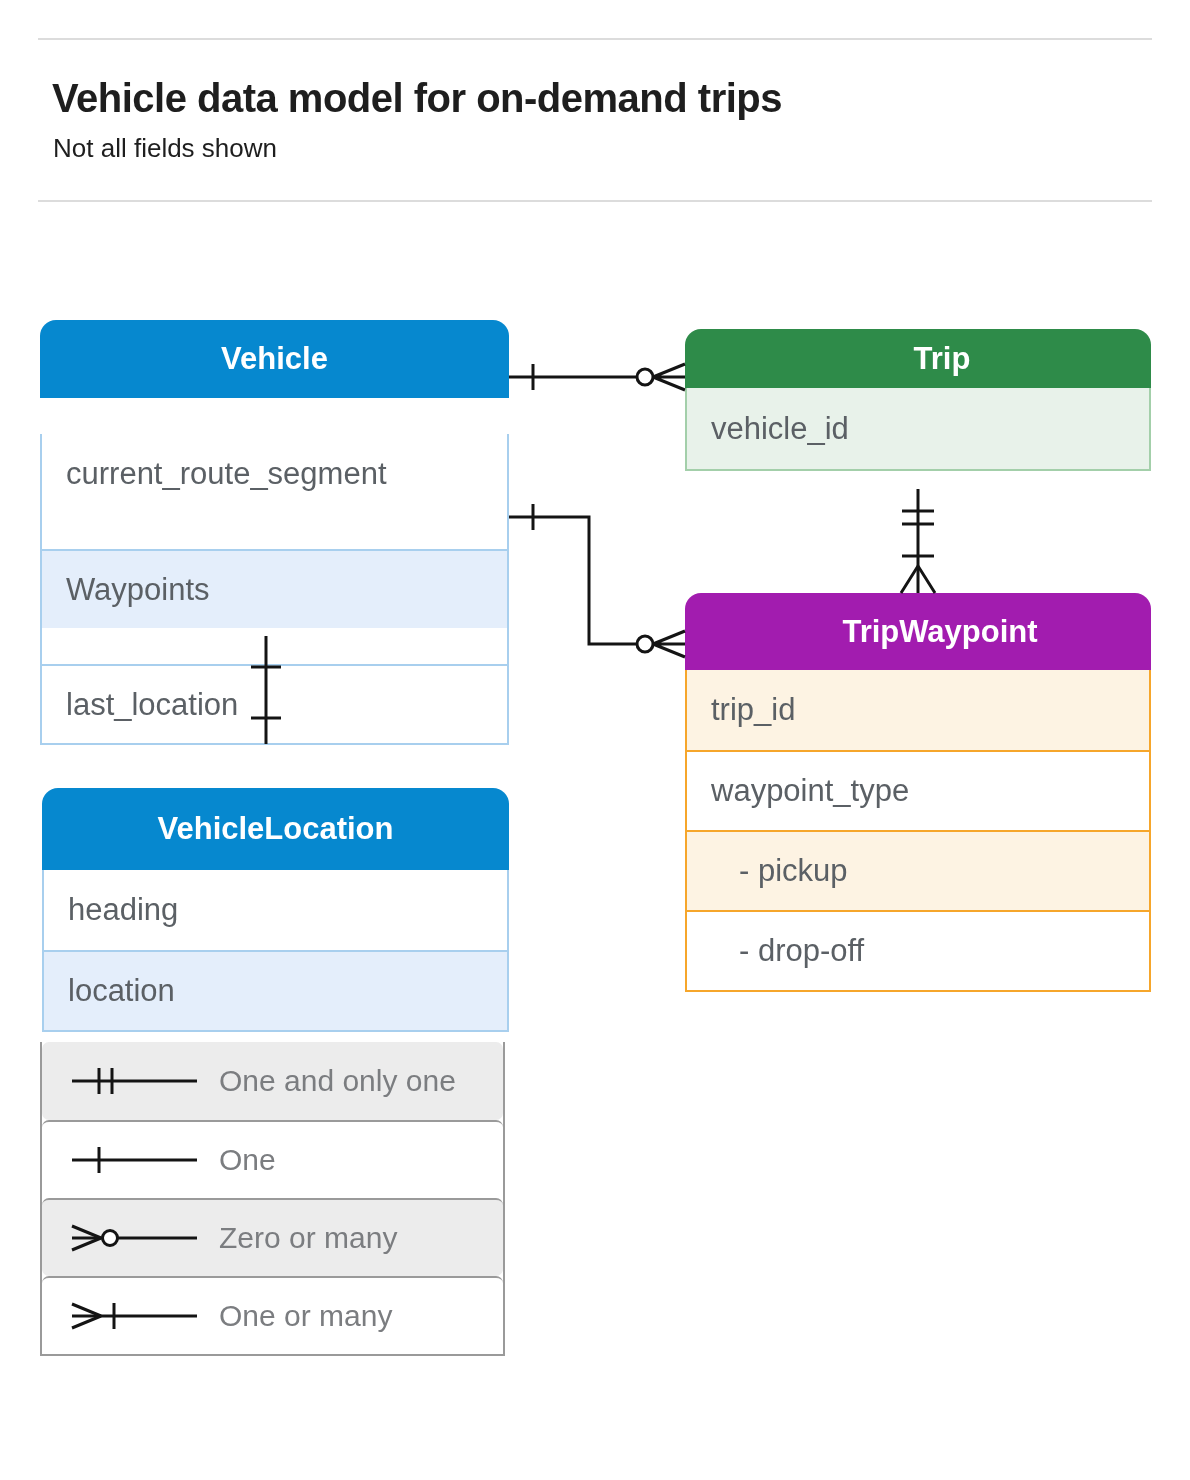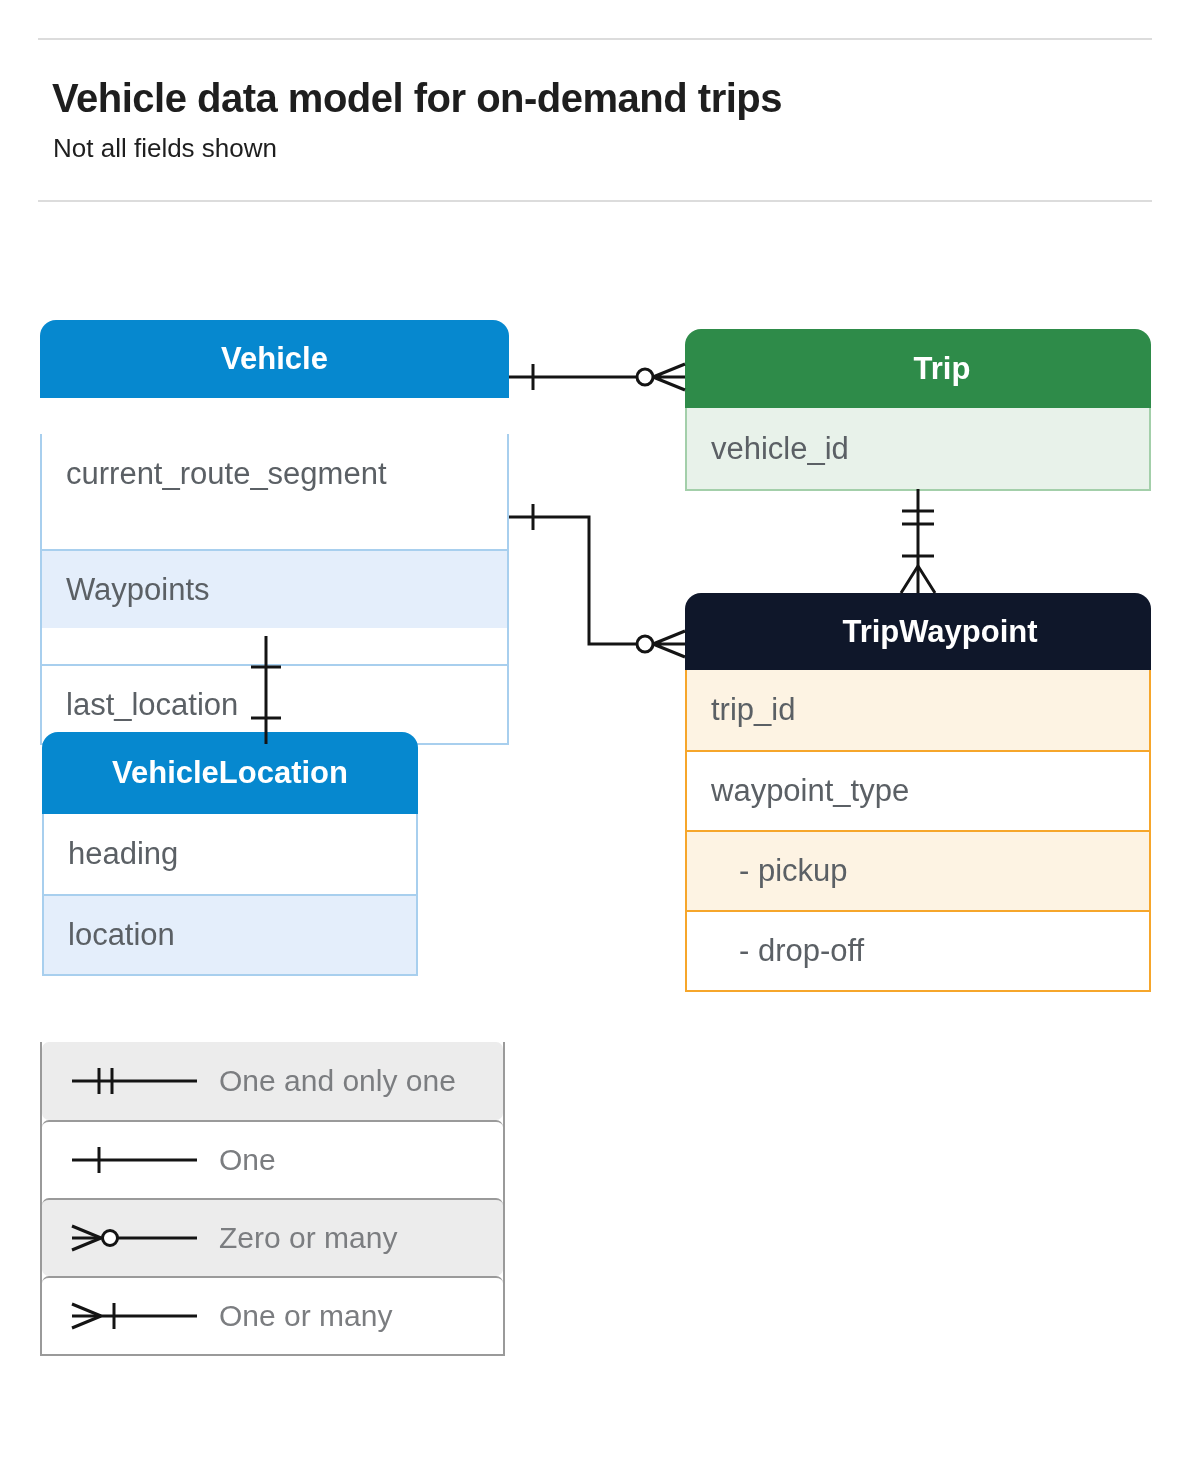--- a/index.html
+++ b/index.html
@@ -38,44 +38,44 @@
   
   .blue  .tbl-header { background:#0688cf; }
   .blue  .tbl-body   { border-color:#a8cfee; }
   .blue  .tbl-row + .tbl-row { border-top-color:#a8cfee; }
   .blue  .tint { background:#e4eefb; }
   
   .green .tbl-header { background:#2e8b49; }
   .green .tbl-body   { border-color:#a3cfaa; }
   .green .tint { background:#e8f2ea; }
   
-  .orange .tbl-header { background:#0f172a;padding-left:44px; }
+  .orange .tbl-header { background:#a21caf;padding-left:44px; }
   .orange .tbl-body   { border-color:#f6a62b; }
   .orange .tbl-row + .tbl-row { border-top-color:#f6a62b; }
   .orange .tint { background:#fdf3e3; }
   
   .gray  .tbl-header { background:#9d9d9d; }
   .gray  .tbl-body   { border-color:#9a9a9a; }
   .gray  .tbl-row + .tbl-row { border-top-color:#9a9a9a; }
   .gray  .tint { background:#ececec; }
 
   
   #tbl-vehicle          { left:40px;  top:320px; width:469px; }
   #tbl-vehicle .tbl-header { height:78px; }
   #tbl-vehicle .tbl-row    { height:79px;margin-top:36px; }
 
   #tbl-trip             { left:685px; top:329px; width:466px; }
-  #tbl-trip .tbl-header    { height:79px;padding-left:48px; }
+  #tbl-trip .tbl-header    { height:59px;padding-left:48px; }
   #tbl-trip .tbl-row       { height:81px; }
 
   #tbl-tripwaypoint     { left:685px; top:593px; width:466px; }
   #tbl-tripwaypoint .tbl-header { height:77px; }
   #tbl-tripwaypoint .tbl-row    { height:80px; }
 
-  #tbl-vehiclelocation  { left:42px;  top:732px; width:376px; }
+  #tbl-vehiclelocation  { left:42px;  top:788px; width:467px; }
   #tbl-vehiclelocation .tbl-header { height:82px; }
   #tbl-vehiclelocation .tbl-row    { height:80px; }
 
   
   #legend               { left:40px;  top:1042px; width:465px; }
   #legend .tbl-header      { height:86px; }
   #legend .tbl-row         { height:78px; padding-left:15px;border-radius:7px; }
   .legend-label { margin-left:12px; font-size:30px; color:#7b7d80; }
   .legend-sym { flex:0 0 auto; display:block; }
 

